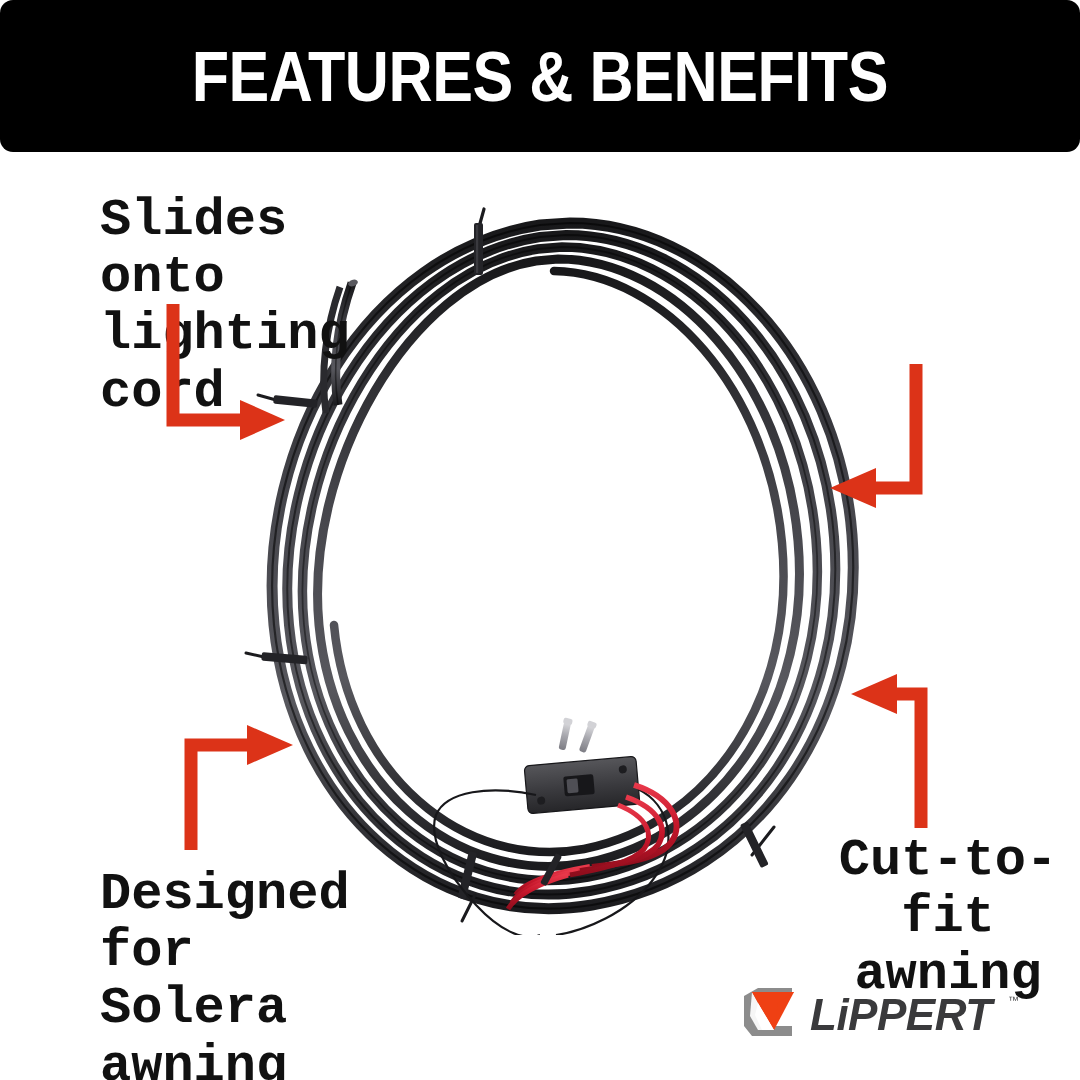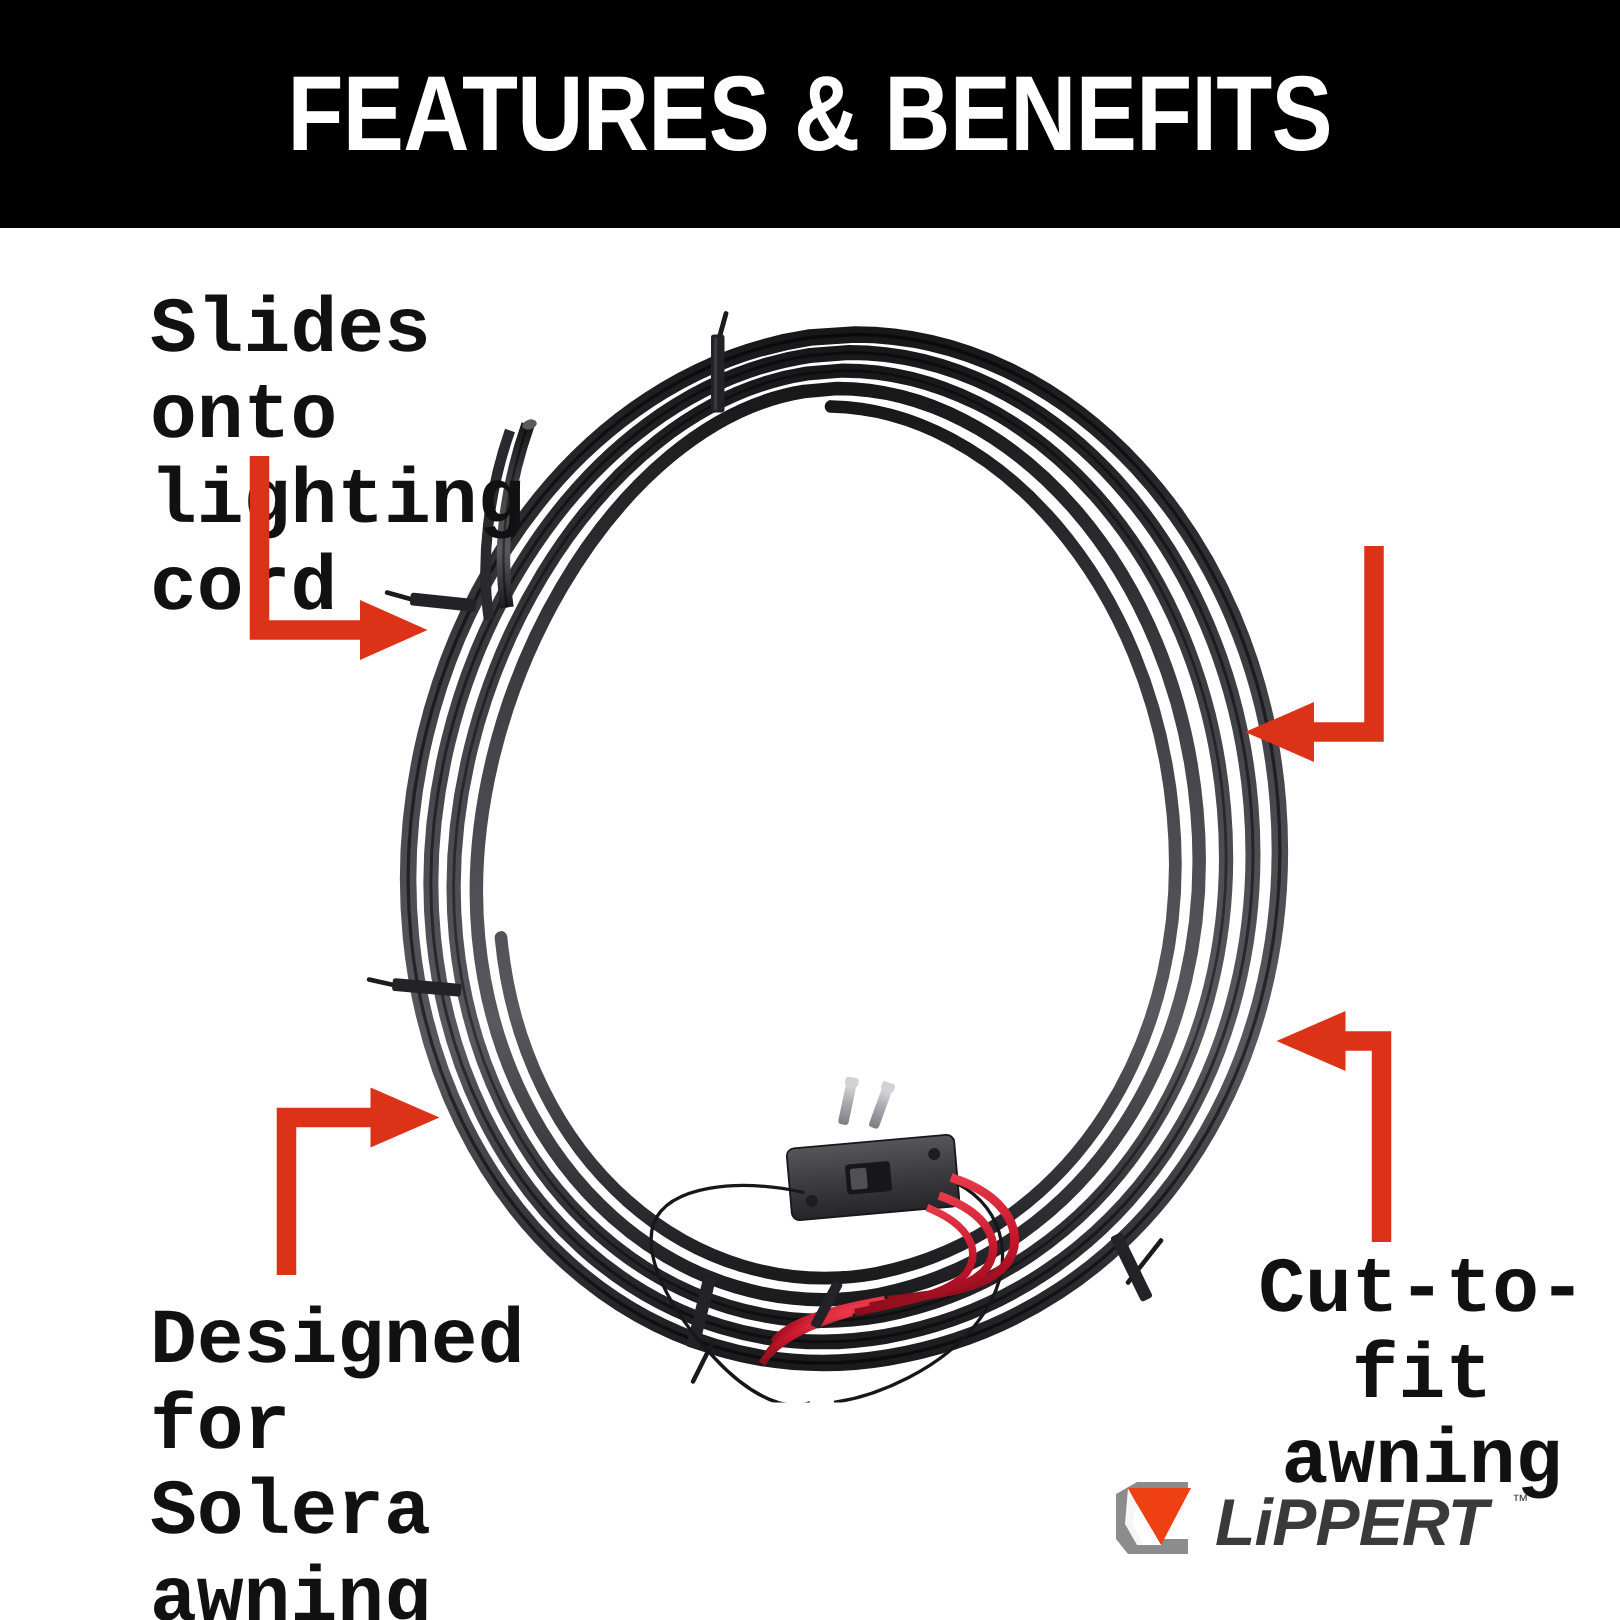--- a/index.html
+++ b/index.html
@@ -22,20 +22,21 @@
   #header-bar {
     position: absolute;
     left: 0;
     top: 0;
     width: 1080px;
     height: 152px;
     background: #000000;
     display: flex;
     align-items: center;
     justify-content: center;
+    border-radius: 13px;
   }
   #header-title {
     color: #ffffff;
     font-family: "Liberation Sans Narrow", "Liberation Sans", sans-serif;
     font-weight: bold;
     font-size: 71px;
     line-height: 1;
     letter-spacing: -0.5px;
     transform: scaleX(0.86);
     transform-origin: center center;

